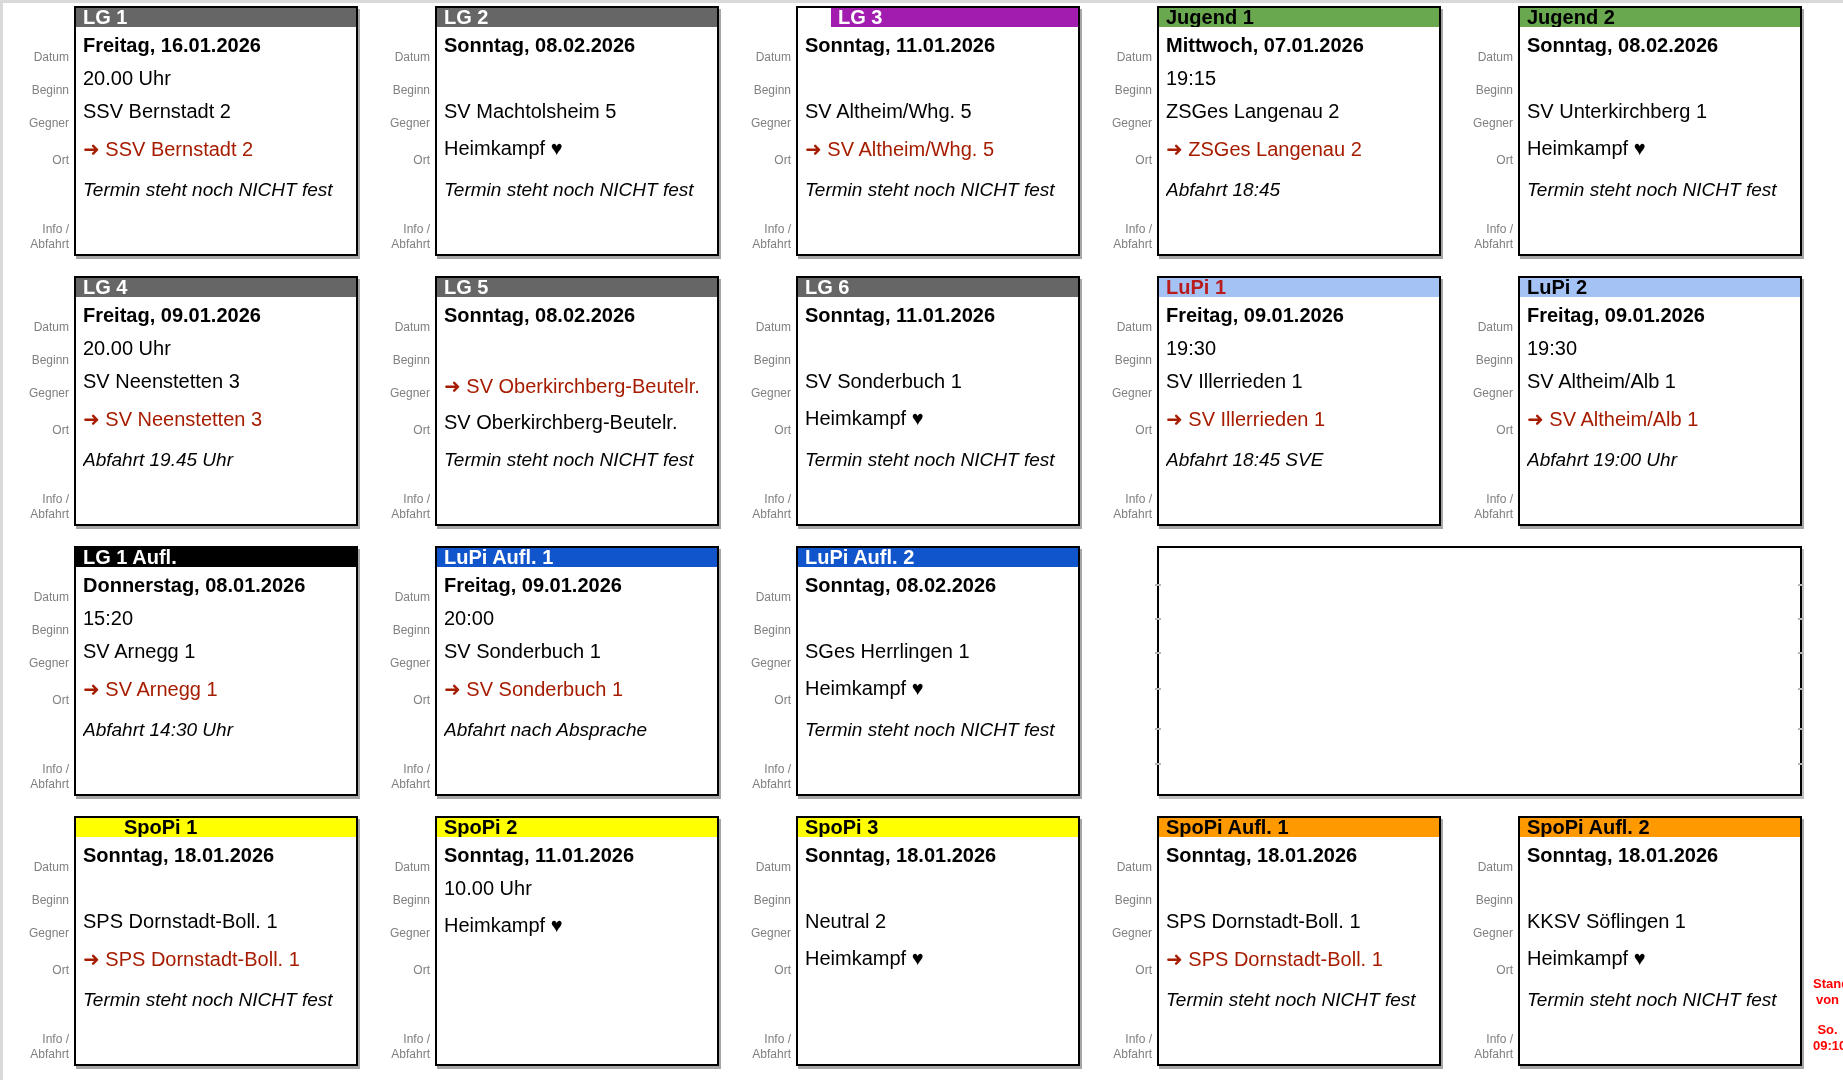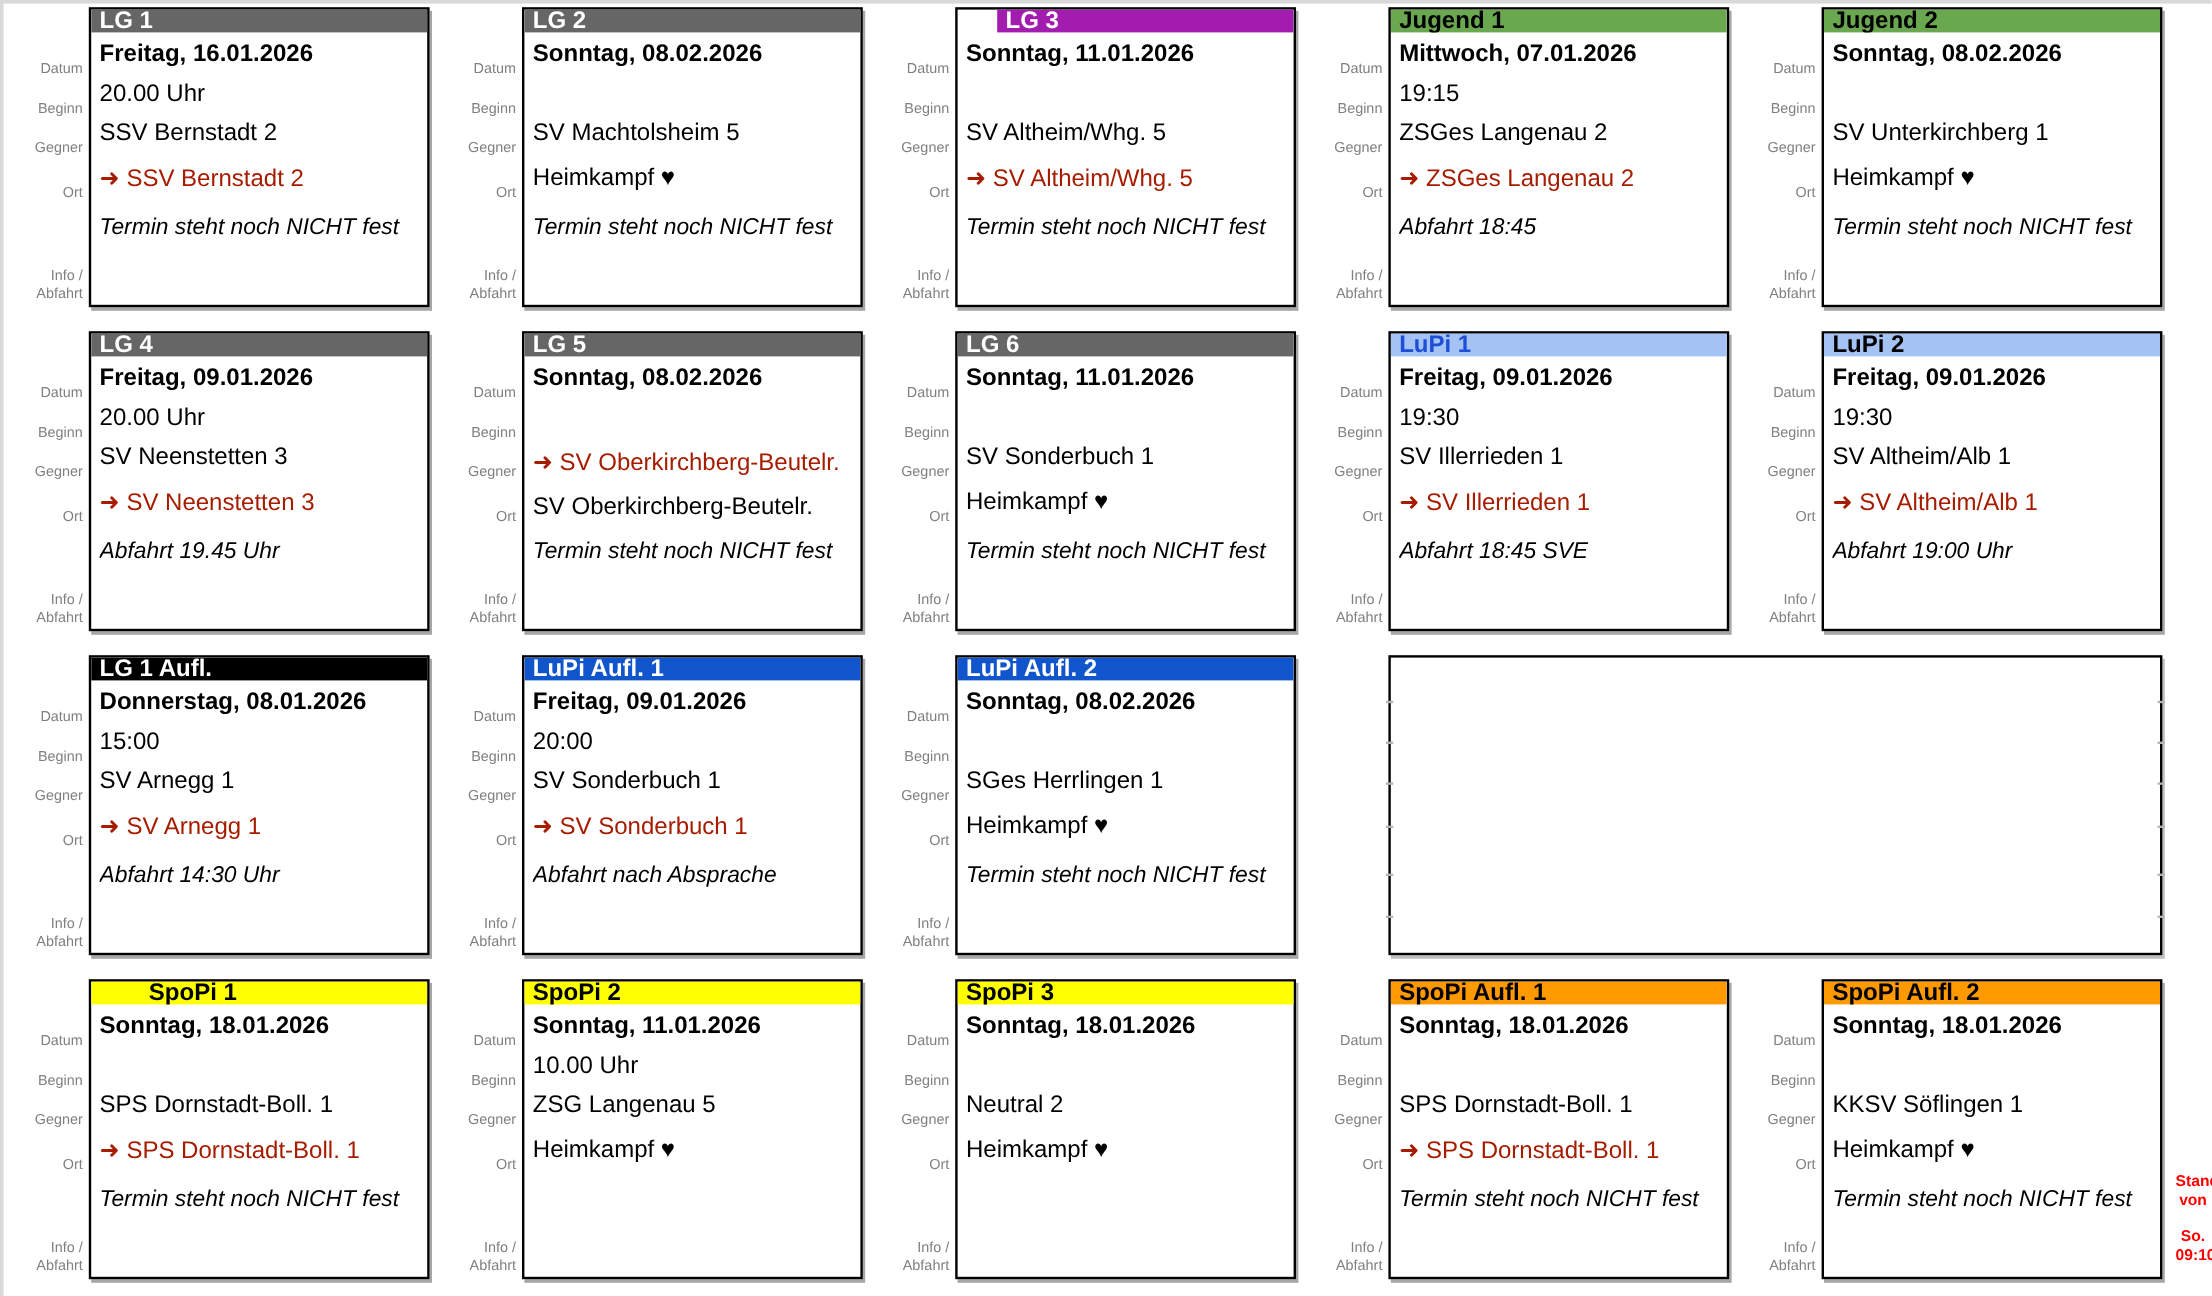--- a/index.html
+++ b/index.html
@@ -239,21 +239,21 @@
       <div class="glabel g-datum">Datum</div>
       <div class="glabel g-beginn">Beginn</div>
       <div class="glabel g-gegner">Gegner</div>
       <div class="glabel g-ort">Ort</div>
       <div class="glabel g-info">
           <span>Info /</span>
           <span>Abfahrt</span>
         </div>
     </div>
     <div class="card">
-      <div class="card-header" style="background: rgb(164, 194, 244); color: #1d4ed8;">LuPi 1</div>
+      <div class="card-header" style="background: rgb(164, 194, 244); color: #b91c1c;">LuPi 1</div>
       <div class="card-body">
         <div class="line l-datum">Freitag, 09.01.2026</div>
         <div class="line l-beginn">19:30</div>
         <div class="line l-gegner">SV Illerrieden 1</div>
         <div class="line l-ort away" style="color: rgb(166, 28, 0);">➜ SV Illerrieden 1</div>
         <div class="line l-info">Abfahrt 18:45 SVE</div>
       </div>
     </div>
   </div>
 
@@ -288,21 +288,21 @@
       <div class="glabel g-ort">Ort</div>
       <div class="glabel g-info">
           <span>Info /</span>
           <span>Abfahrt</span>
         </div>
     </div>
     <div class="card">
       <div class="card-header" style="background: rgb(0, 0, 0); color: rgb(255, 255, 255);">LG 1 Aufl.</div>
       <div class="card-body">
         <div class="line l-datum">Donnerstag, 08.01.2026</div>
-        <div class="line l-beginn">15:00</div>
+        <div class="line l-beginn">15:20</div>
         <div class="line l-gegner">SV Arnegg 1</div>
         <div class="line l-ort away" style="color: rgb(166, 28, 0);">➜ SV Arnegg 1</div>
         <div class="line l-info">Abfahrt 14:30 Uhr</div>
       </div>
     </div>
   </div>
 
   <div class="cell">
     <div class="gutter">
       <div class="glabel g-datum">Datum</div>
@@ -398,21 +398,20 @@
       <div class="glabel g-info">
           <span>Info /</span>
           <span>Abfahrt</span>
         </div>
     </div>
     <div class="card">
       <div class="card-header" style="background: rgb(255, 255, 0); color: rgb(0, 0, 0);">SpoPi 2</div>
       <div class="card-body">
         <div class="line l-datum">Sonntag, 11.01.2026</div>
         <div class="line l-beginn">10.00 Uhr</div>
-        <div class="line l-gegner">ZSG Langenau 5</div>
         <div class="line l-ort home">Heimkampf ♥</div>
         <div class="line l-info"></div>
       </div>
     </div>
   </div>
 
   <div class="cell">
     <div class="gutter">
       <div class="glabel g-datum">Datum</div>
       <div class="glabel g-beginn">Beginn</div>

